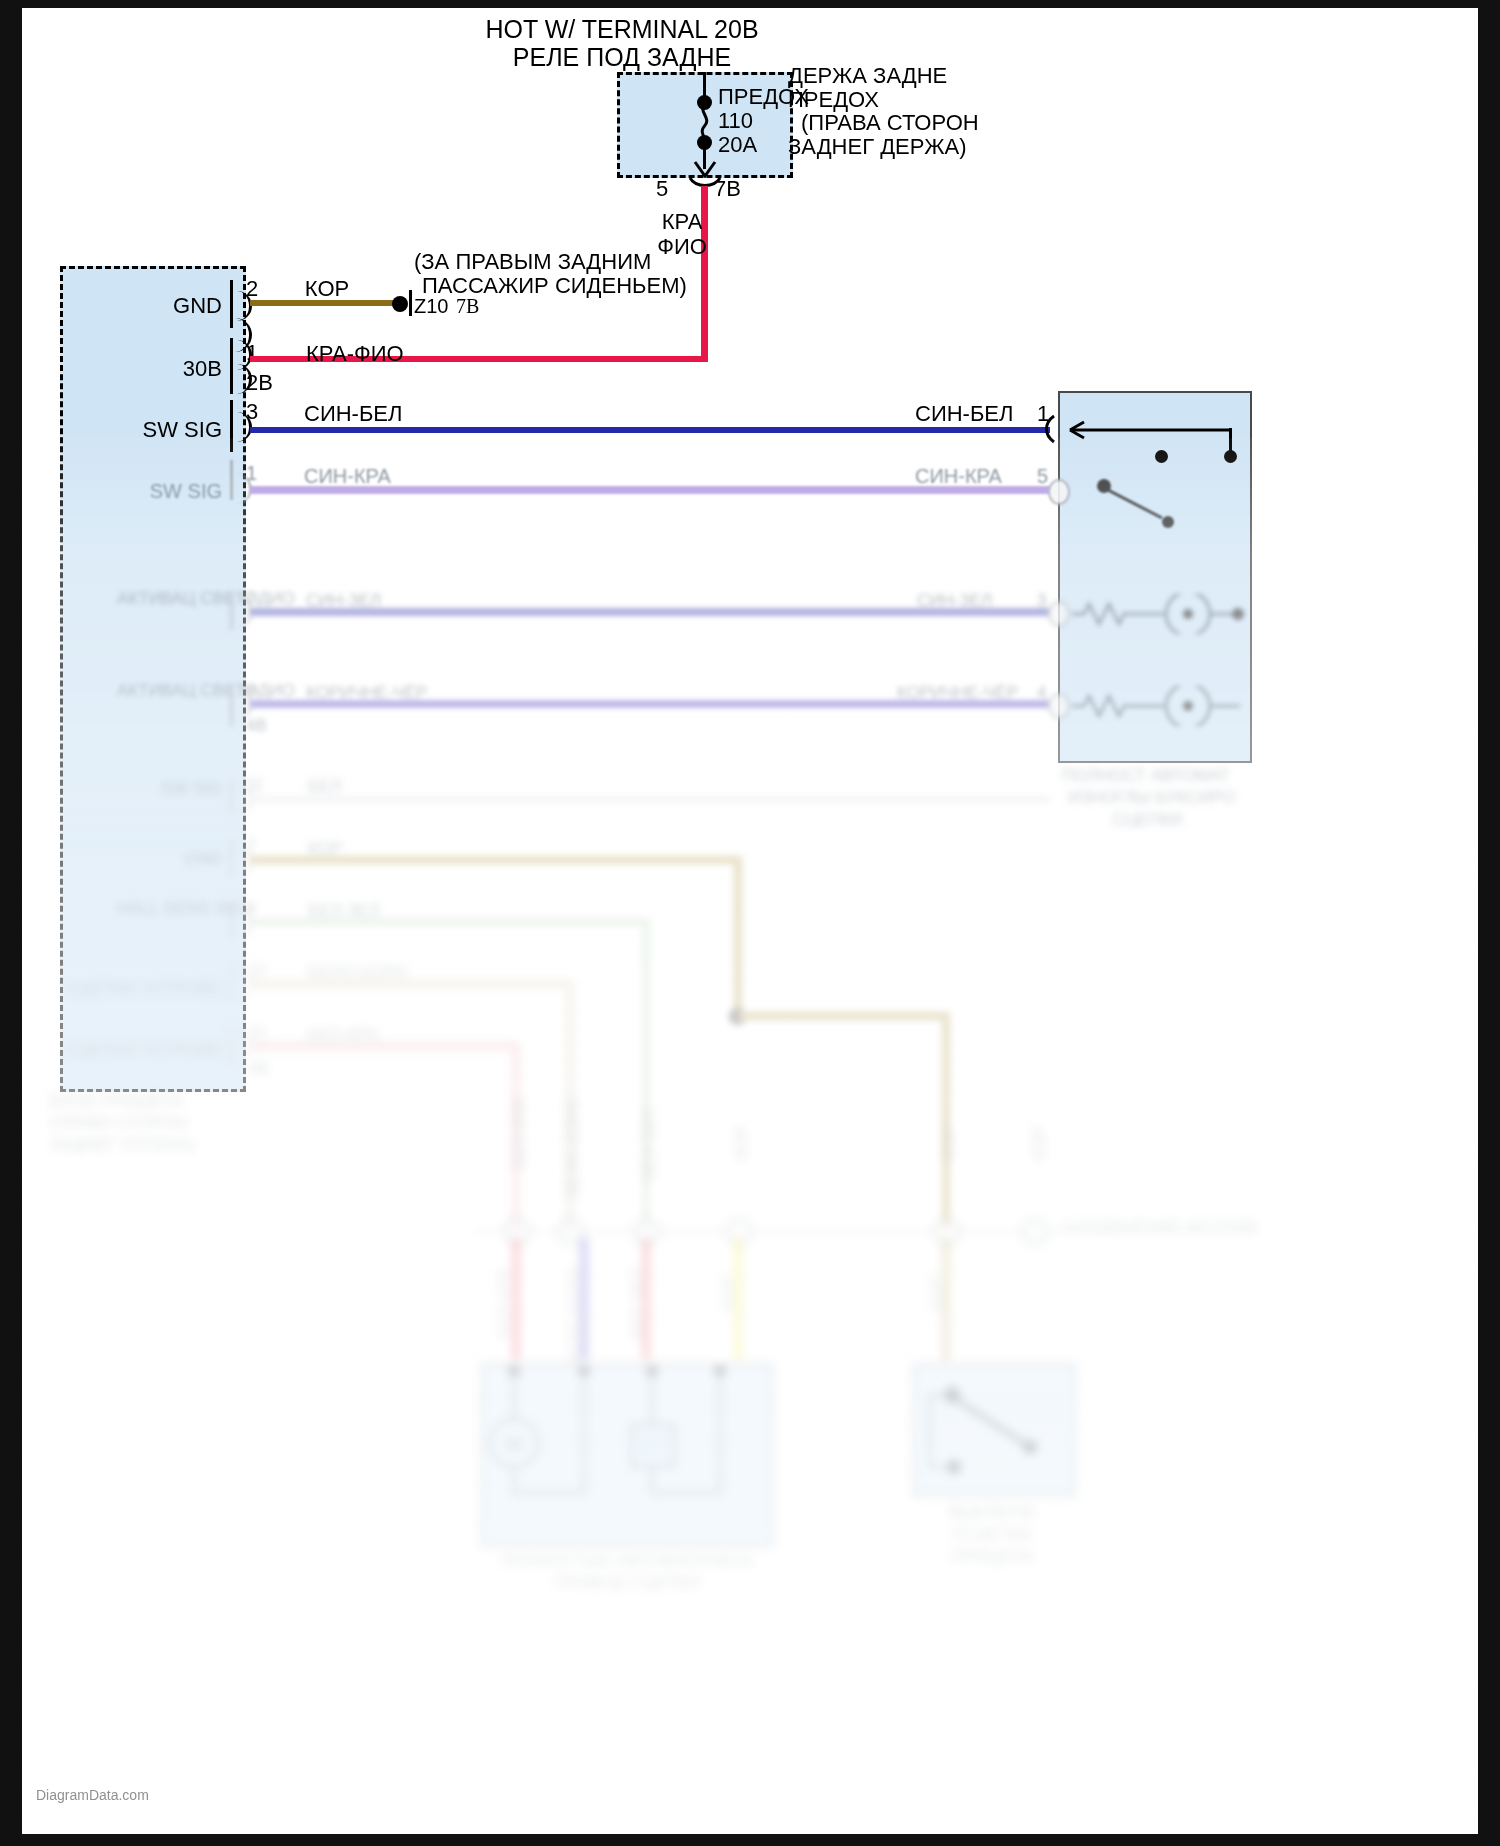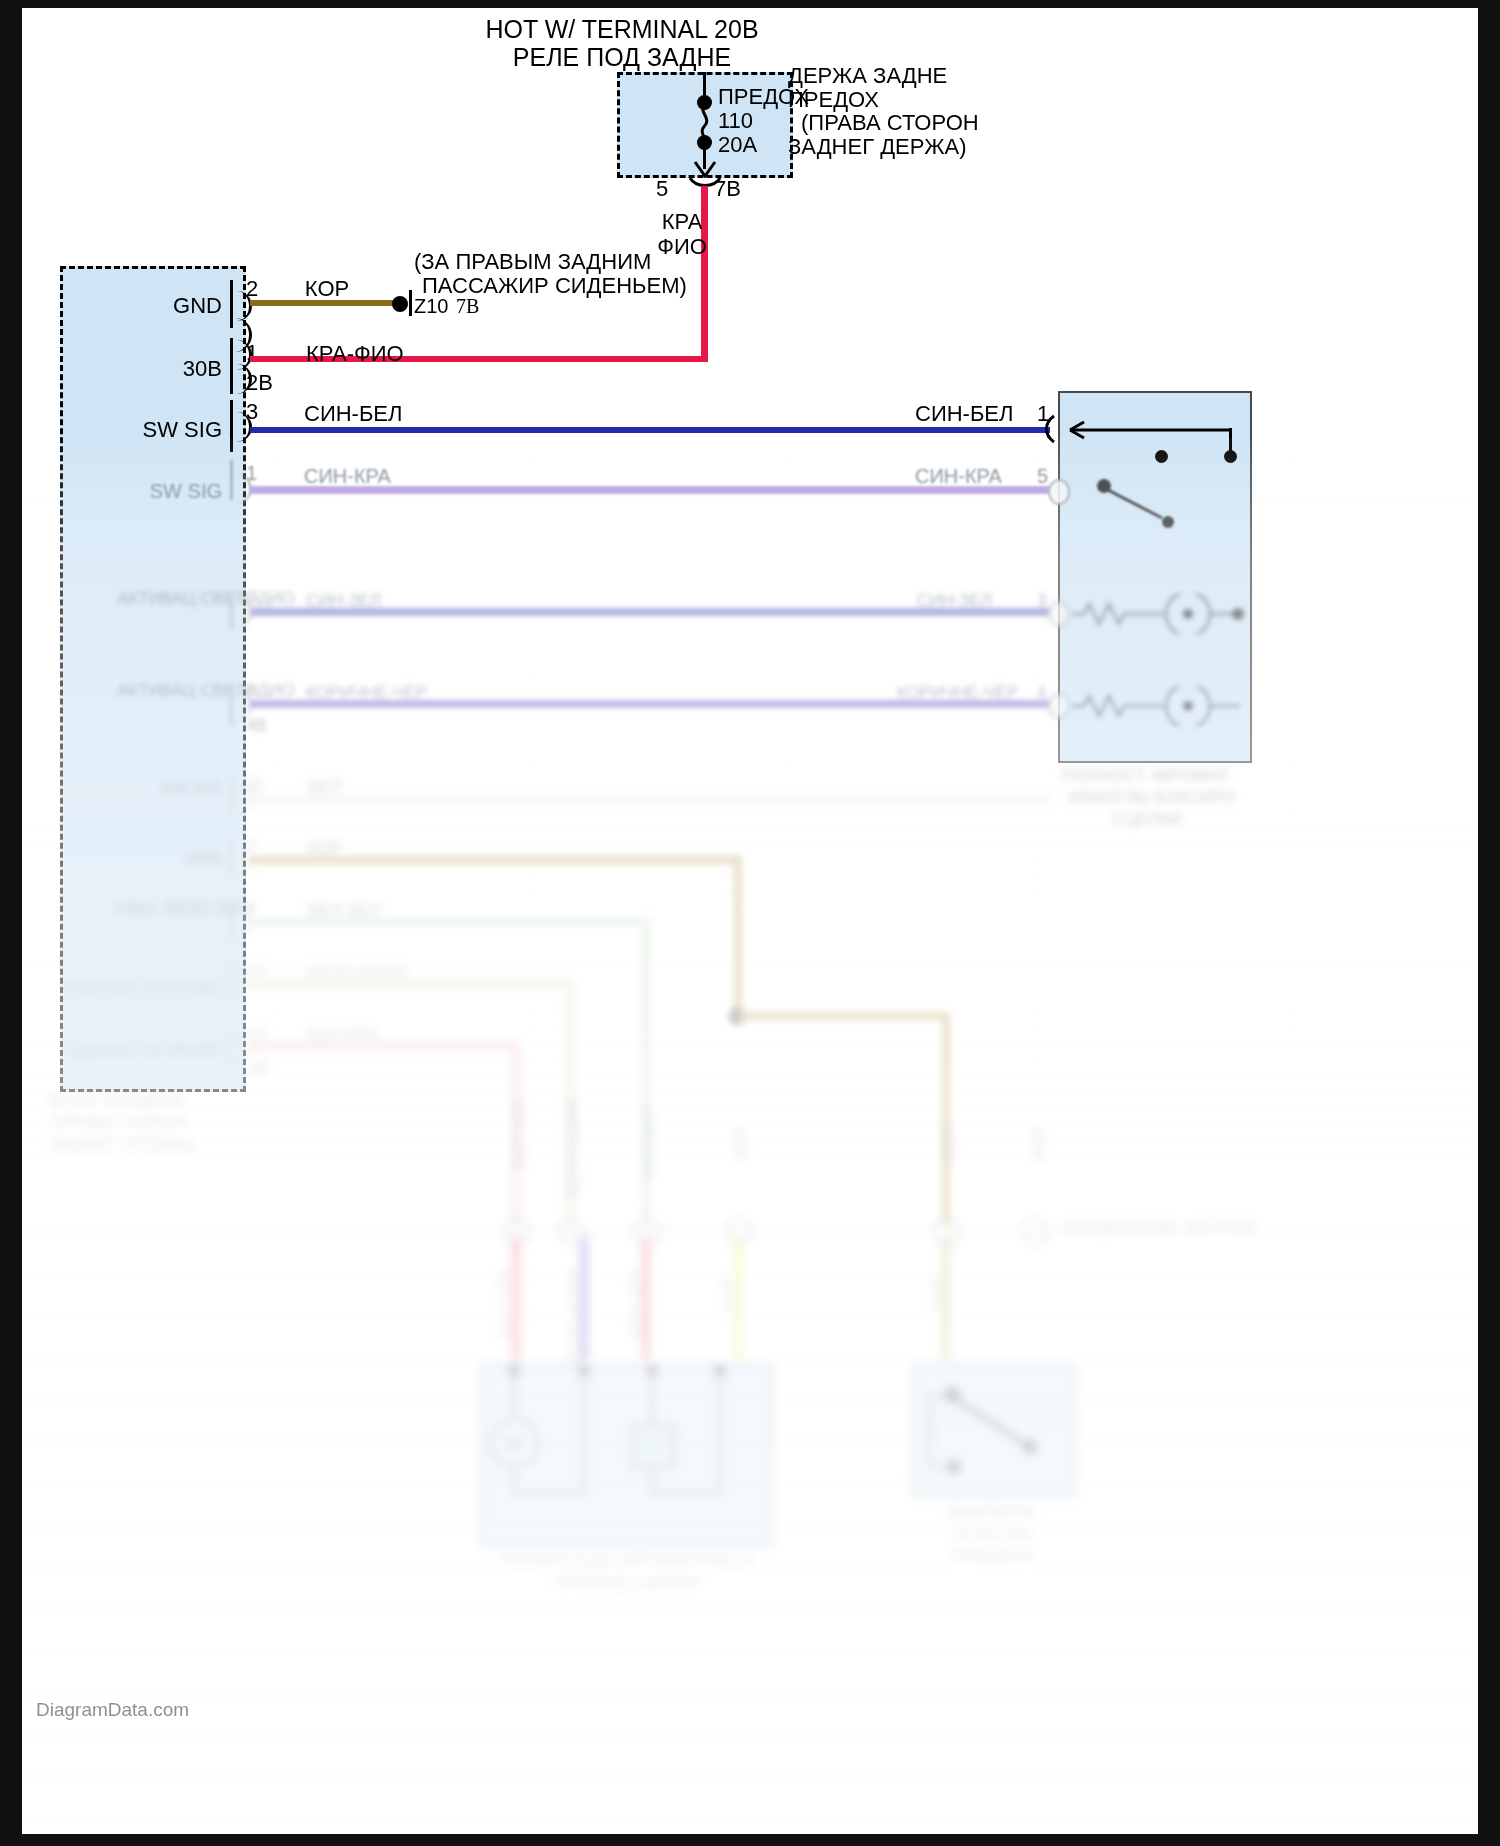--- a/index.html
+++ b/index.html
@@ -60,21 +60,21 @@
     position:absolute;left:0;top:430px;width:1456px;height:1396px;
     background:linear-gradient(to bottom,
       rgba(255,255,255,0.05) 0%,
       rgba(255,255,255,0.30) 8%,
       rgba(255,255,255,0.46) 26%,
       rgba(255,255,255,0.56) 55%,
       rgba(255,255,255,0.62) 100%);
     pointer-events:none;
   }
 
-  .watermark{position:absolute;left:14px;top:1691px;font-size:19px;color:#7d7d7d;opacity:.85;}
+  .watermark{position:absolute;left:14px;top:1779px;font-size:14px;color:#7d7d7d;opacity:.85;}
 
   
   .band{position:absolute;left:0;background:#111;}
 </style>
 </head>
 <body>
 
 <div id="root">
   <div id="page">
     <div class="sheet">

